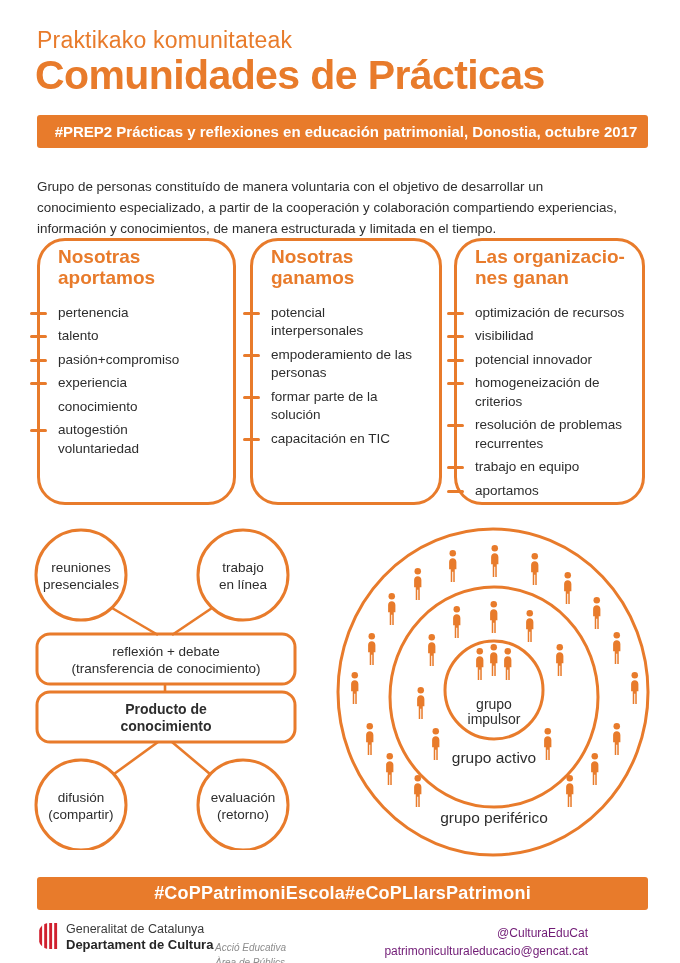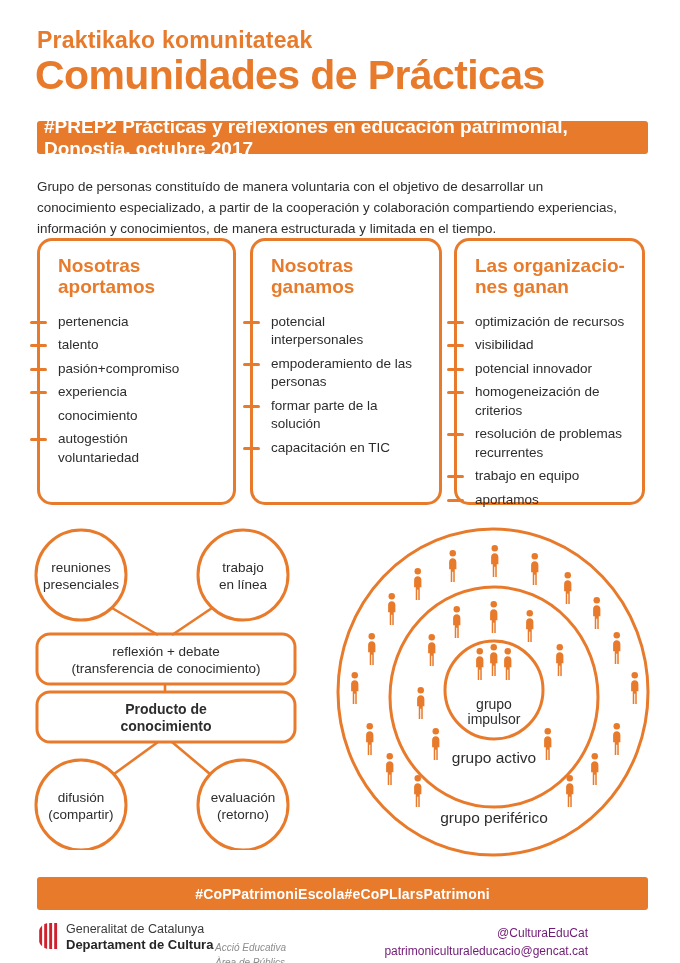--- a/index.html
+++ b/index.html
@@ -7,31 +7,31 @@
     --ink:#2D2D2D;
     --gray:#8C8C8C;
     --red:#D0202E;
   }
   *{margin:0;padding:0;box-sizing:border-box;}
   html,body{background:#fff;}
   body{font-family:"Liberation Sans", sans-serif;}
   .page{position:relative;width:680px;height:963px;background:#fff;overflow:hidden;}
 
   
-  .subtitle{position:absolute;left:37px;top:27px;font-size:23px;font-weight:700;color:var(--accent);letter-spacing:.2px;}
+  .subtitle{position:absolute;left:37px;top:27px;font-size:23px;font-weight:400;color:var(--accent);letter-spacing:.2px;}
   .title{position:absolute;left:35px;top:52px;font-size:41px;font-weight:800;color:var(--accent);letter-spacing:-0.6px;}
   .banner{position:absolute;left:37px;width:611px;height:33px;background:var(--accent);border-radius:3px;
           display:flex;align-items:center;justify-content:center;color:#fff;font-weight:700;}
-  .banner.top{top:121px;font-size:19px;padding-left:7px;}
-  .banner.bottom{top:877px;font-size:14px;letter-spacing:.2px;}
+  .banner.top{top:115px;font-size:15px;padding-left:7px;}
+  .banner.bottom{top:877px;font-size:18px;letter-spacing:.2px;}
   .intro{position:absolute;left:37px;top:177px;font-size:13.4px;line-height:1.55;color:var(--ink);white-space:pre;}
 
   
-  .box{position:absolute;top:238px;height:267px;border:3px solid var(--accent);border-radius:15px;
-       background:#fff;padding:14px 8px 10px 18px;}
+  .box{position:absolute;top:238px;height:267px;border:3px solid var(--accent);border-radius:28px;
+       background:#fff;padding:5px 8px 10px 18px;}
   .box.b1{left:37px;width:199px;}
   .box.b2{left:250px;width:192px;}
   .box.b3{left:454px;width:191px;}
   .box h3{color:var(--accent);font-size:19px;line-height:1.12;font-weight:700;white-space:pre-line;margin-bottom:15px;}
   .itm{position:relative;font-size:13.5px;line-height:18.5px;color:var(--ink);margin-bottom:5px;white-space:pre-line;}
   .itm.d::before{content:"";position:absolute;left:-28px;top:8px;width:17px;height:3px;border-radius:1.5px;background:var(--accent);}
 
   
   .svgwrap{position:absolute;}
   .proc{left:20px;top:520px;}

